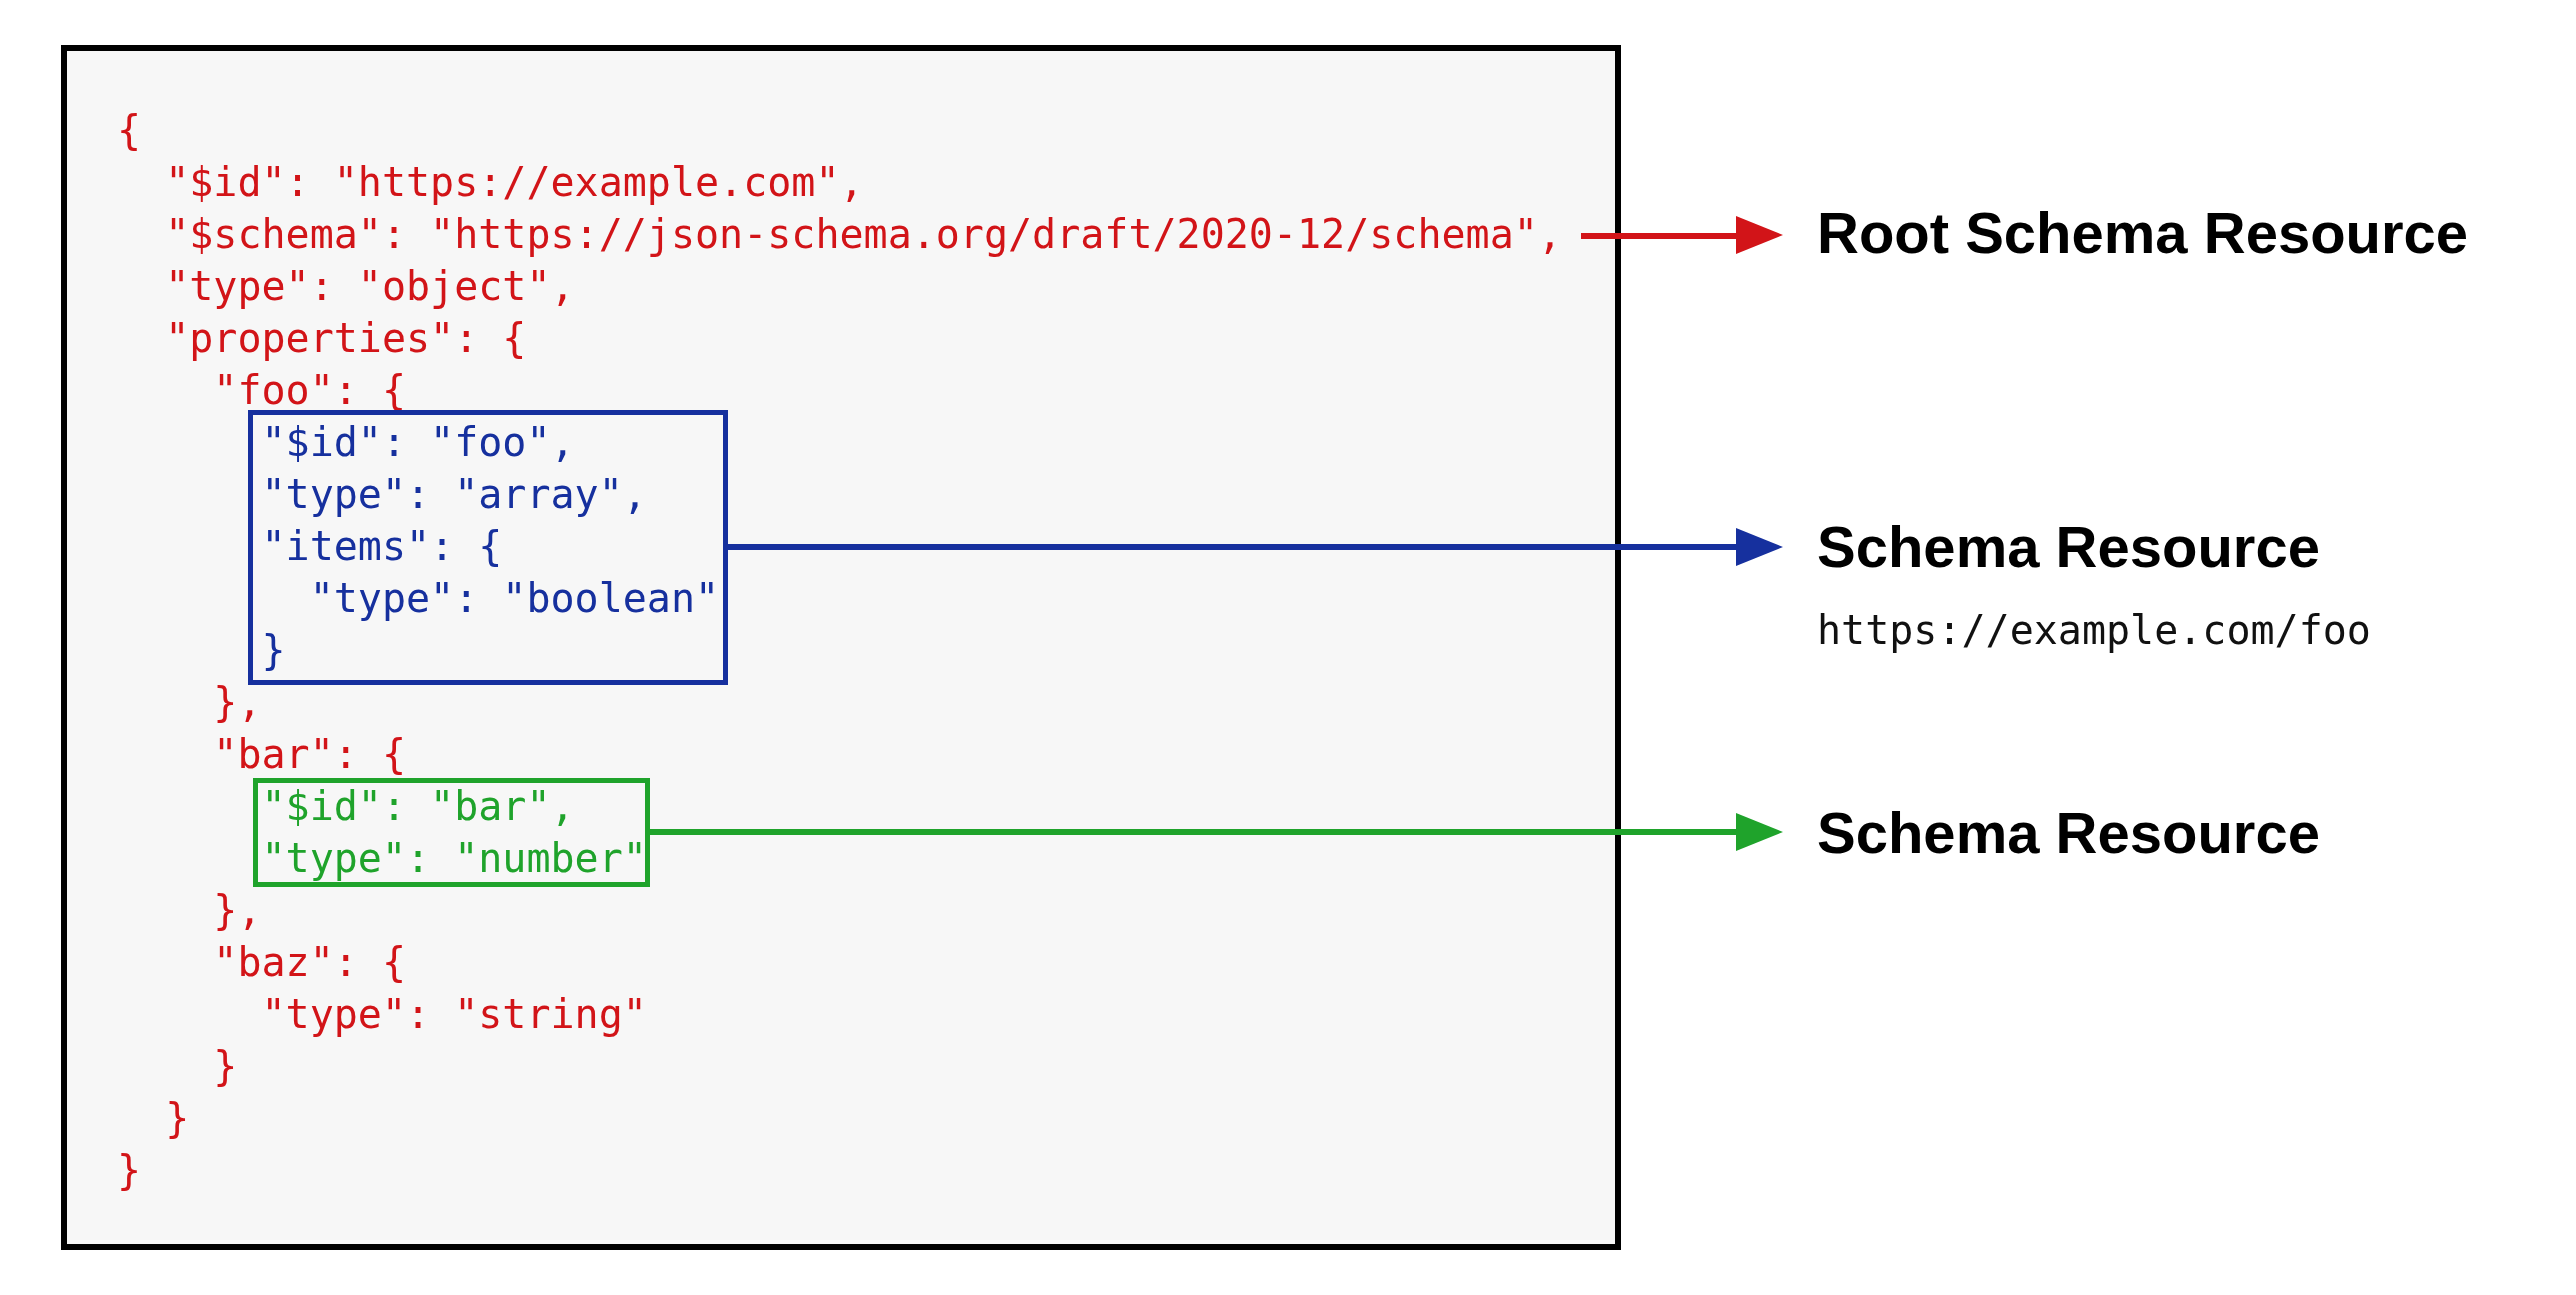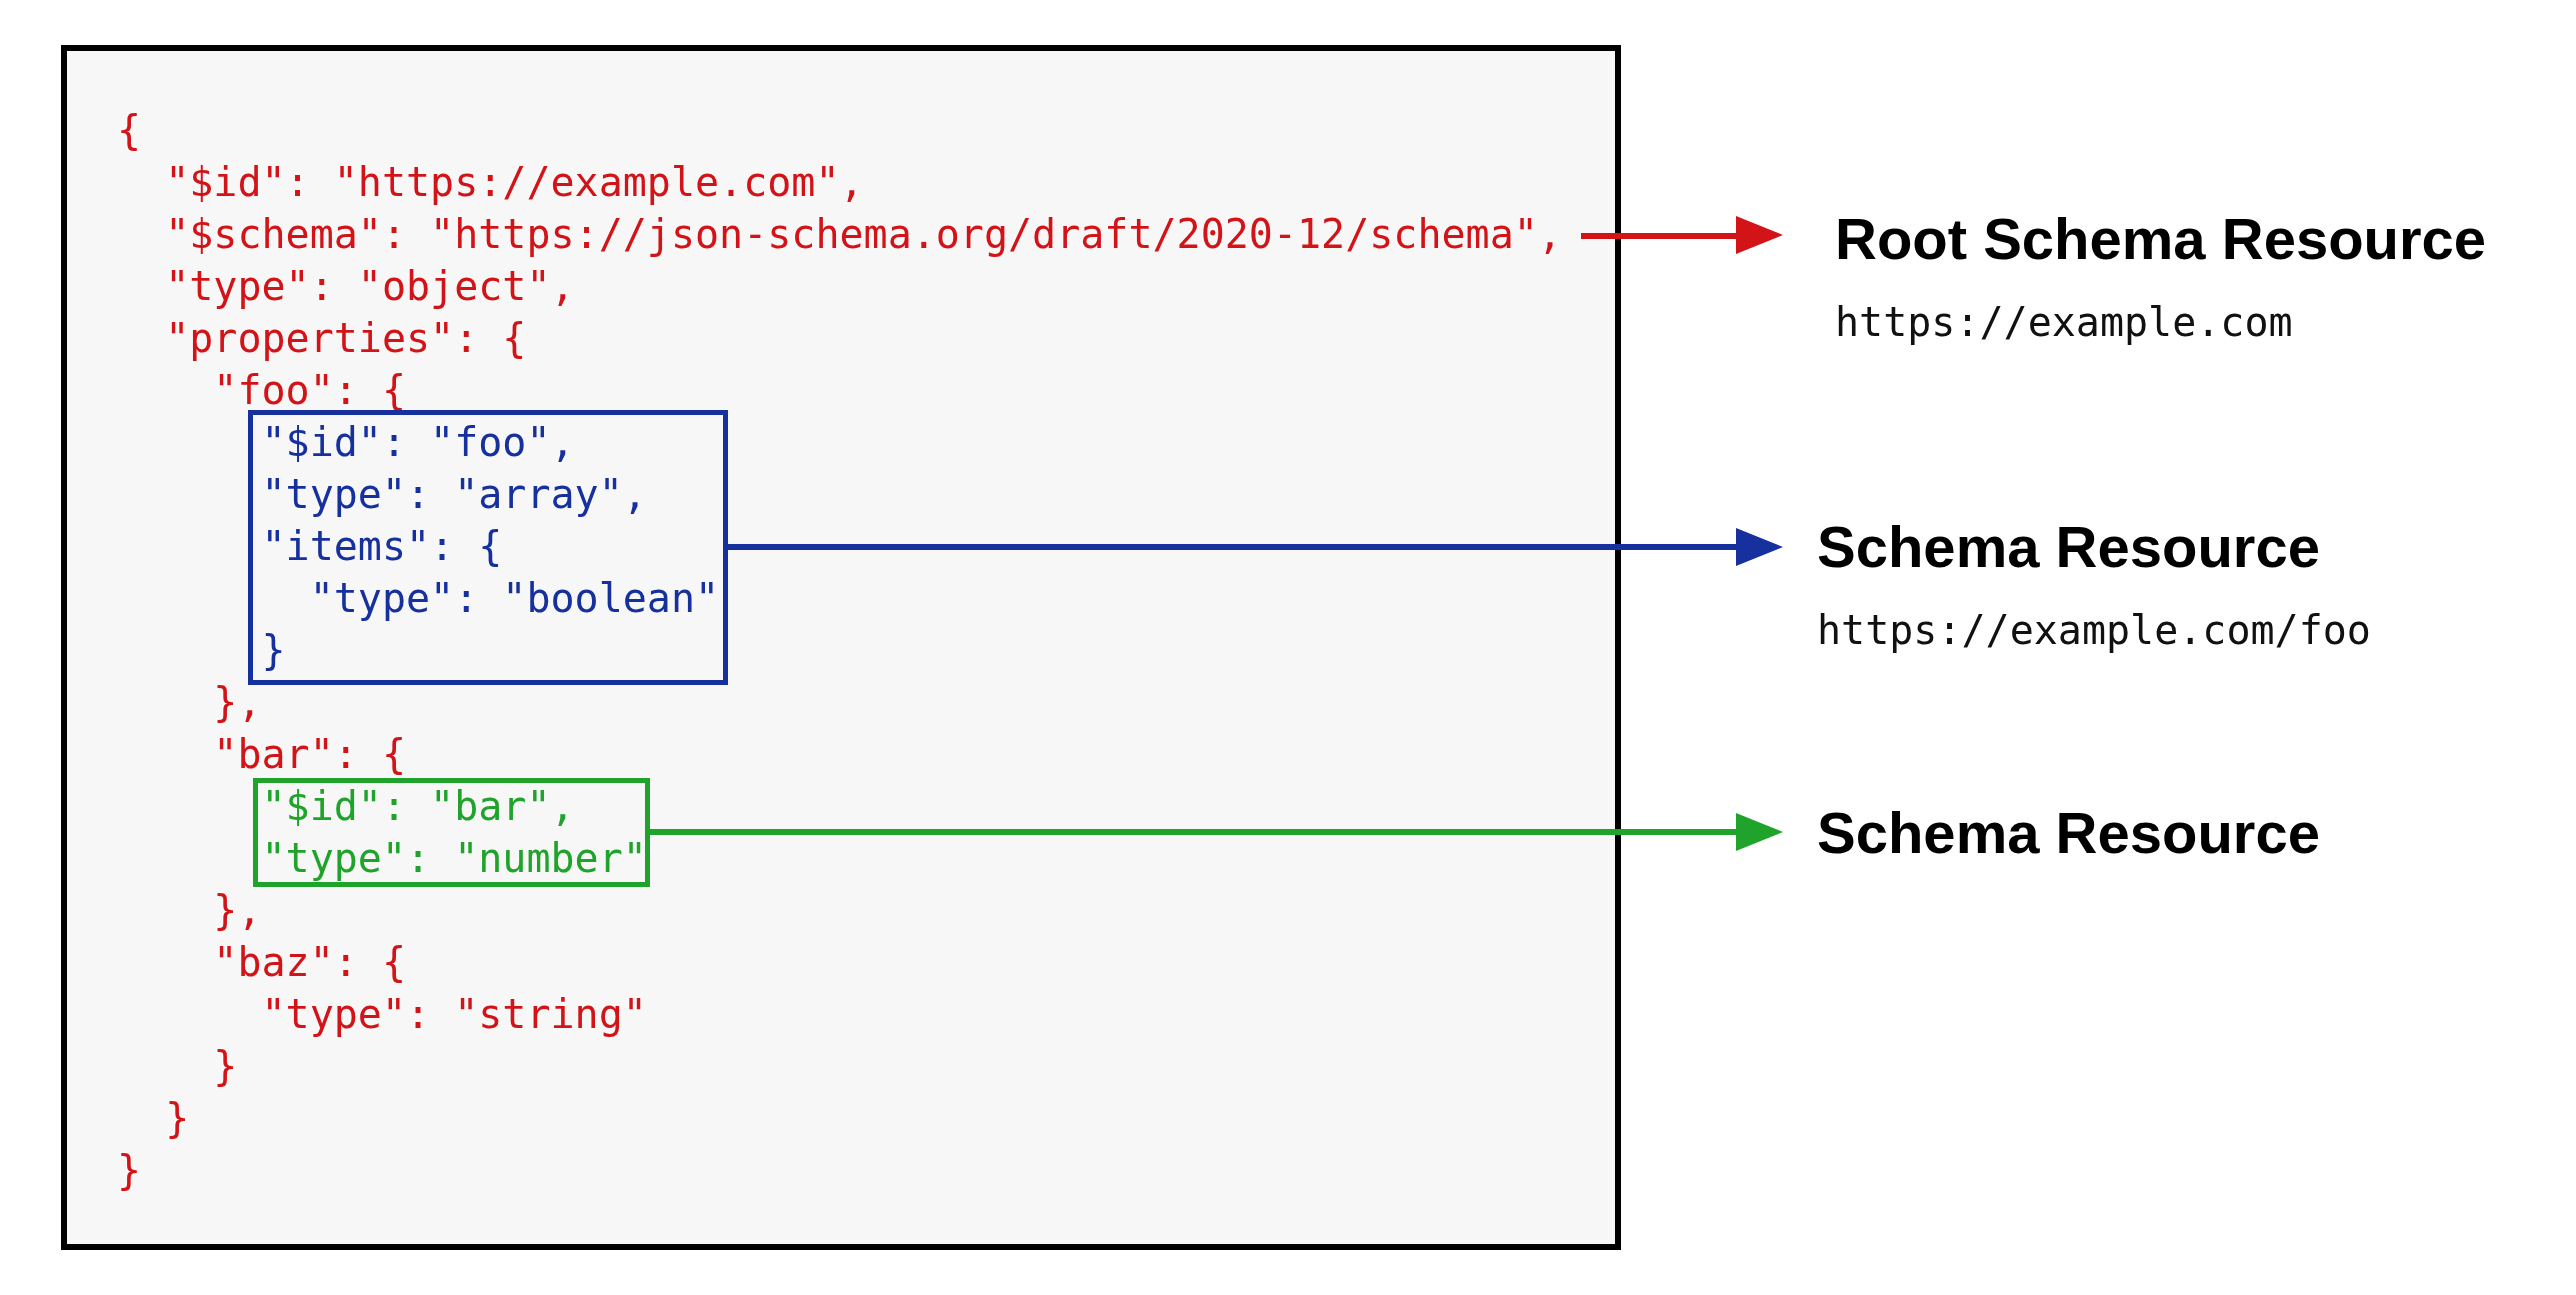--- a/index.html
+++ b/index.html
@@ -77,21 +77,21 @@
   #head-root  { left: 1736px; top: 216px; }
   #shaft-foo  { left: 728px; top: 544px; width: 1009px; }
   #head-foo   { left: 1736px; top: 528px; }
   #shaft-bar  { left: 650px;  top: 829px; width: 1087px; }
   #head-bar   { left: 1736px; top: 813px; }
   
   .annotation {
     position: absolute;
     left: 1817px;
   }
-  #ann-root { top: 210px; margin-left: 18px; }
+  #ann-root { top: 204px; }
   #ann-foo  { top: 518px; }
   #ann-bar  { top: 804px; }
   .ann-title {
     margin: 0;
     font-family: "Liberation Sans", sans-serif;
     font-weight: 700;
     font-size: 58px;
     line-height: 58px;
     color: #000000;
     white-space: nowrap;
@@ -150,21 +150,20 @@
     <div class="arrow-head" id="head-foo" style="border-left-color: rgb(22, 48, 158);"></div>
   </div>
 
   <div>
     <div class="arrow-shaft" id="shaft-bar" style="background: rgb(31, 163, 43);"></div>
     <div class="arrow-head" id="head-bar" style="border-left-color: rgb(31, 163, 43);"></div>
   </div>
 
   <div class="annotation" id="ann-root">
     <h2 class="ann-title">Root Schema Resource</h2>
-    <div class="ann-url">https://example.com</div>
   </div>
 
   <div class="annotation" id="ann-foo">
     <h2 class="ann-title">Schema Resource</h2>
     <div class="ann-url">https://example.com/foo</div>
   </div>
 
   <div class="annotation" id="ann-bar">
     <h2 class="ann-title">Schema Resource</h2>
   </div>

